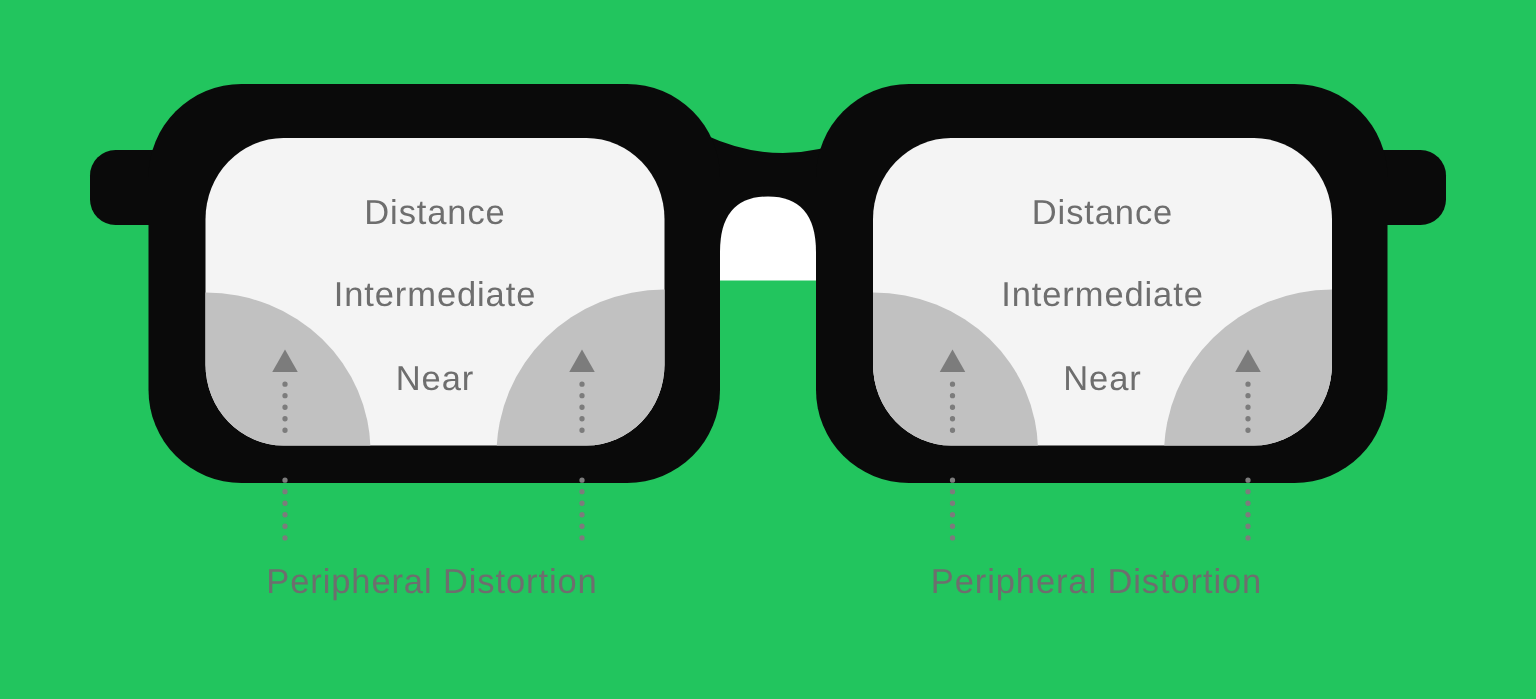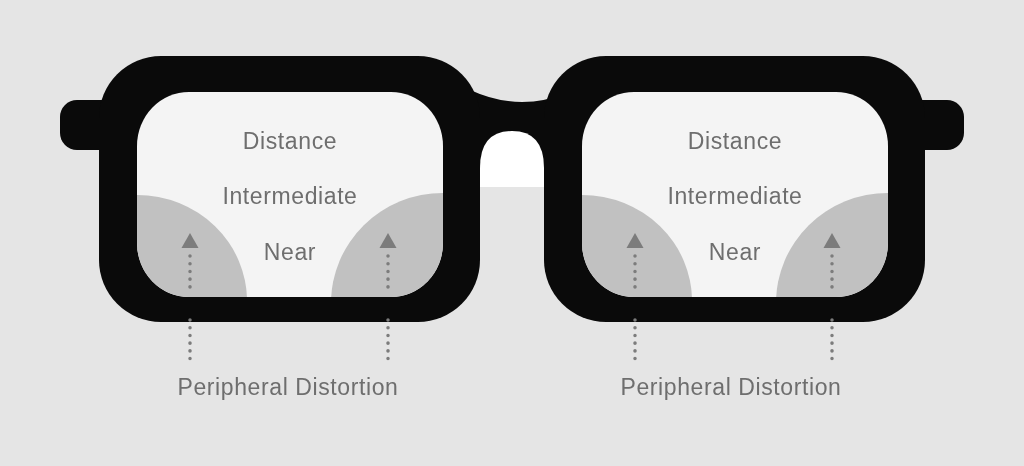--- a/index.html
+++ b/index.html
@@ -5,21 +5,21 @@
   html, body {
     margin: 0;
     padding: 0;
     background: #ffffff;
     font-family: "Liberation Sans", "DejaVu Sans", sans-serif;
   }
   .stage {
     position: relative;
     width: 1024px;
     height: 466px;
-    background: #e5e5e5;
+    background: #22c55e;
     overflow: hidden;
   }
   svg { display: block; }
   .zone-label {
     font-size: 23px;
     letter-spacing: 0.6px;
     text-anchor: middle;
   }
   .annotation-label {
     font-size: 23px;

